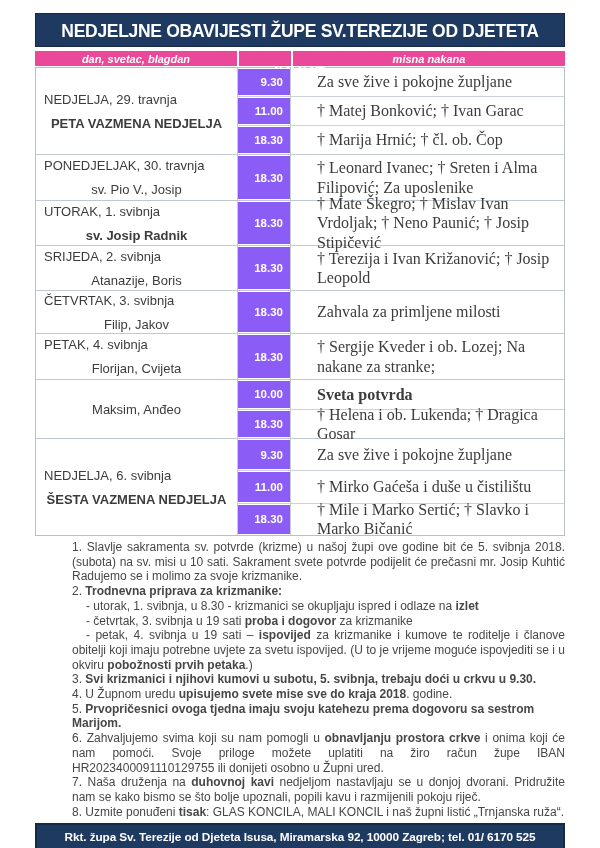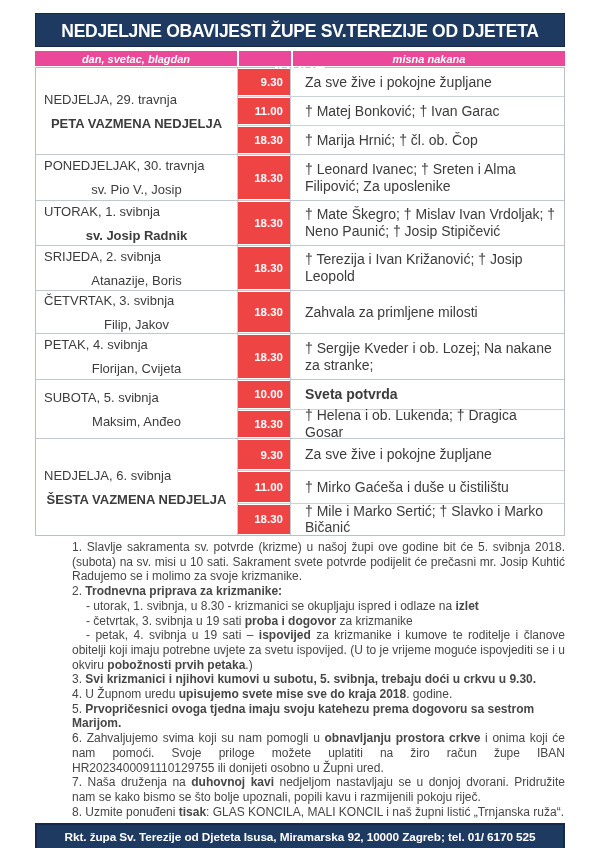--- a/index.html
+++ b/index.html
@@ -25,24 +25,24 @@
   .r0{height:86px}.r1{height:45px}.r2{height:44px}.r3{height:44px}
   .r4{height:42px}.r5{height:45px}.r6{height:58px}.r7{height:96px}
   .daycell{width:202px;box-sizing:border-box;border-right:1px solid #c6ccd3;display:flex;
     flex-direction:column;justify-content:center;gap:9px;padding:3px 6px;}
   .daylabel{font-size:13px;color:#3c3c3c;text-align:left;padding-left:2px;}
   .feast{font-size:13px;color:#3c3c3c;text-align:center;}
   .masses{flex:1;display:flex;flex-direction:column;}
   .mass{flex:1;display:flex;border-top:1px solid #ccd2d8;min-height:0;}
   .mass:first-child{border-top:none;}
   .timewrap{width:53px;box-sizing:border-box;border-right:1px solid #c6ccd3;display:flex;}
-  .timebox{flex:1;margin:1px 0;background:#ef4444;color:#fff;font-weight:bold;font-size:11.5px;
+  .timebox{flex:1;margin:1px 0;background:#8b5cf6;color:#fff;font-weight:bold;font-size:11.5px;
     display:flex;align-items:center;justify-content:flex-end;padding-right:7px;}
-  .intention{flex:1;display:flex;align-items:center;padding:2px 6px 2px 14px;
-    font-size:14px;color:#3c3c3c;line-height:1.2;}
+  .intention{flex:1;display:flex;align-items:center;padding:2px 6px 2px 26px;
+    font-size:16px;color:#3c3c3c;line-height:1.2;font-family:Liberation Serif, serif;}
   .b{font-weight:bold;}
 
   .ann-block{margin-top:4px;font-size:12px;line-height:14.7px;color:#474747;margin-left:37px;}
   p.ann{margin:0;}
   p.just{text-align:justify;}
   p.ind{text-indent:14px;}
 
   .footerbar{margin-top:4px;background:#1f3a60;border:2px solid #15294a;color:#fff;
     text-align:center;padding:3px 2px;box-sizing:border-box;}
   .fline{font-weight:bold;font-size:11.8px;line-height:19px;letter-spacing:-0.1px;white-space:nowrap;}
@@ -155,21 +155,20 @@
             <div class="mass">
               <div class="timewrap">
                 <div class="timebox">18.30</div>
               </div>
               <div class="intention">† Sergije Kveder i ob. Lozej; Na nakane za stranke;</div>
             </div>
           </div>
         </div>
         <div class="srow r6">
           <div class="daycell">
-            <div class="daylabel">SUBOTA, 5. svibnja</div>
             <div class="feast">Maksim, Anđeo</div>
           </div>
           <div class="masses">
             <div class="mass">
               <div class="timewrap">
                 <div class="timebox">10.00</div>
               </div>
               <div class="intention b">Sveta potvrda</div>
             </div>
             <div class="mass">

